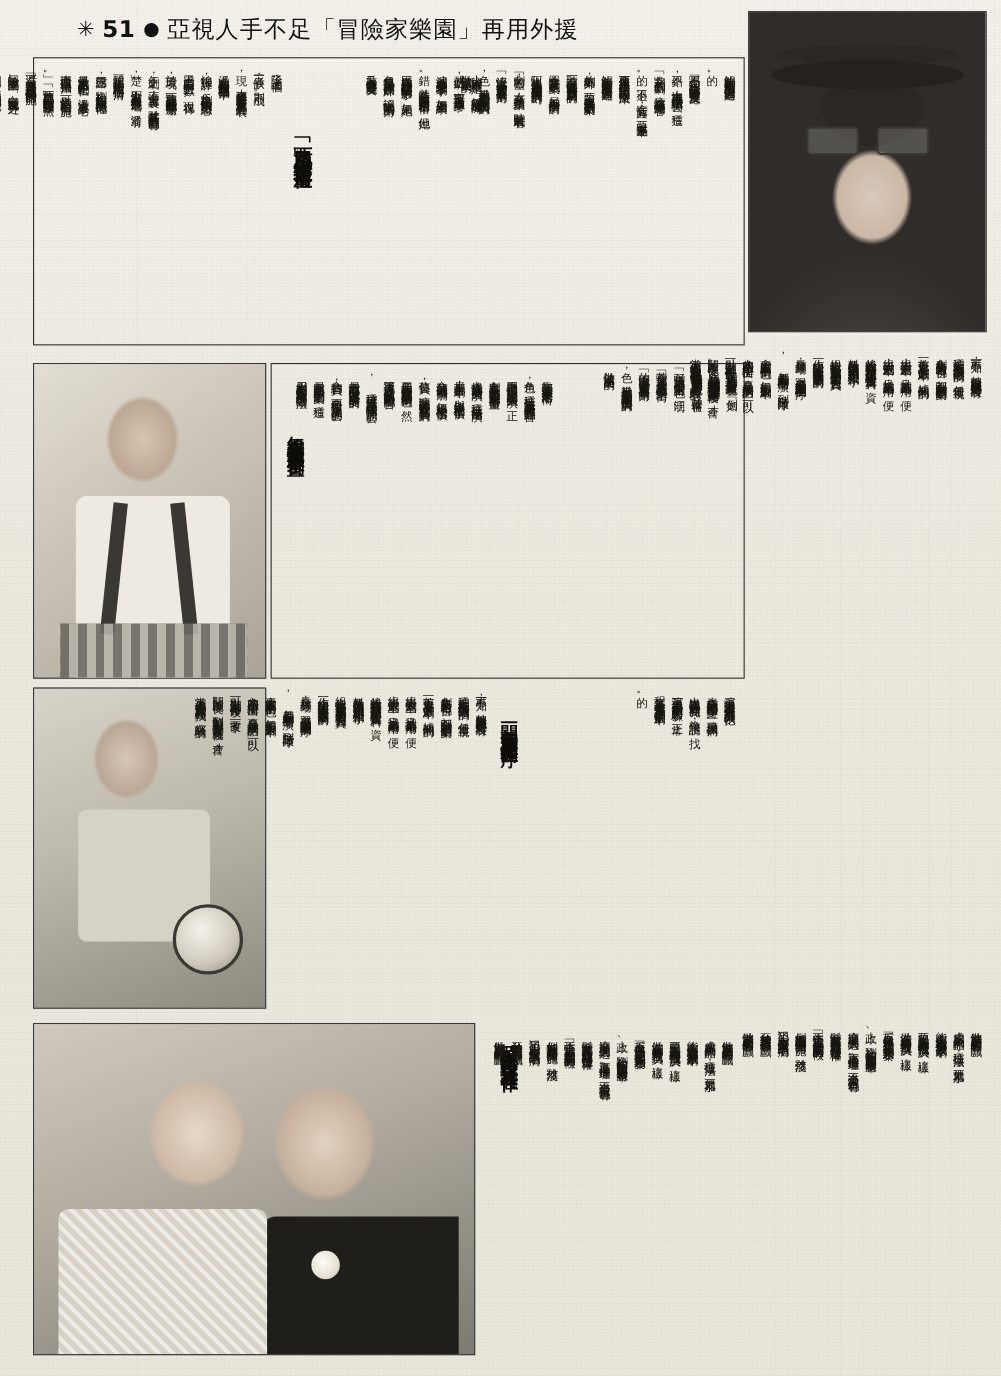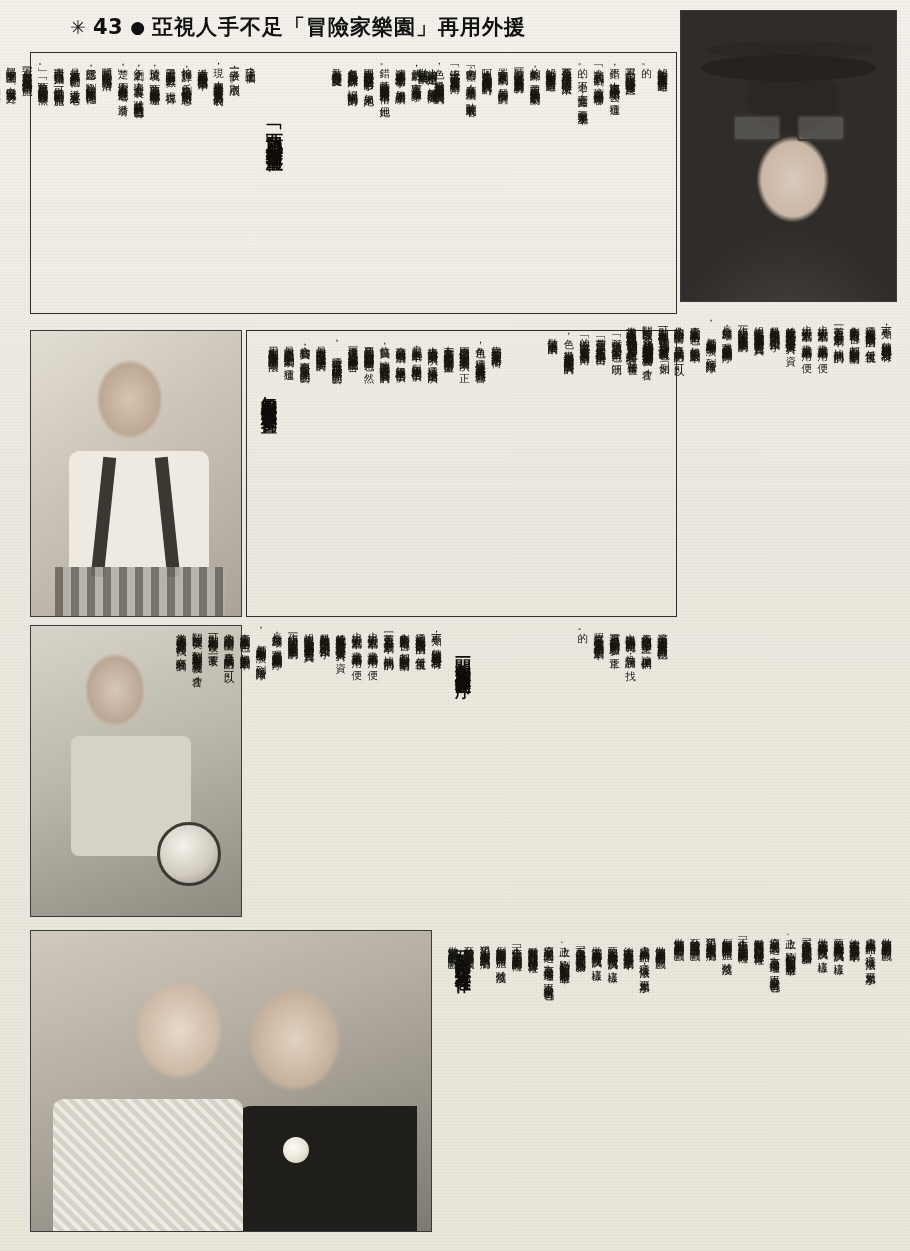--- a/index.html
+++ b/index.html
@@ -29,21 +29,21 @@
     position:absolute;
     left:70px;top:10px;width:600px;height:34px;
     display:flex;align-items:center;gap:7px;
     font-family:"DejaVu Sans", sans-serif;
     color:#111;
   }
   .mast-star{font-size:19px;line-height:1;}
   .mast-num{font-size:21px;font-weight:bold;letter-spacing:0.5px;}
   .mast-dot{font-size:17px;}
   .mast-title{
-    font-size:21px;font-weight:bold;letter-spacing:1px;white-space:nowrap;
+    font-size:21px;font-weight:normal;letter-spacing:1px;white-space:nowrap;
   }
 
   
   .photo{
     position:absolute;
     background:#8d8d8d;
     border:1px solid #3a3a3a;
     overflow:hidden;
   }
   .photo .inner{position:absolute;inset:0;}
@@ -165,21 +165,21 @@
   }
 </style>
 </head>
 <body>
 
 <div class="page">
   <div class="noise"></div>
 
   <div class="masthead">
     <span class="mast-star">✳</span>
-    <span class="mast-num">43</span>
+    <span class="mast-num">51</span>
     <span class="mast-dot">●</span>
     <span class="mast-title">亞視人手不足「冒險家樂園」再用外援</span>
   </div>
 
   <div class="photo" id="photo-portrait">
     <div class="inner">
       <div class="hatbrim"></div>
       <div class="glasses"></div>
     </div>
   </div>

